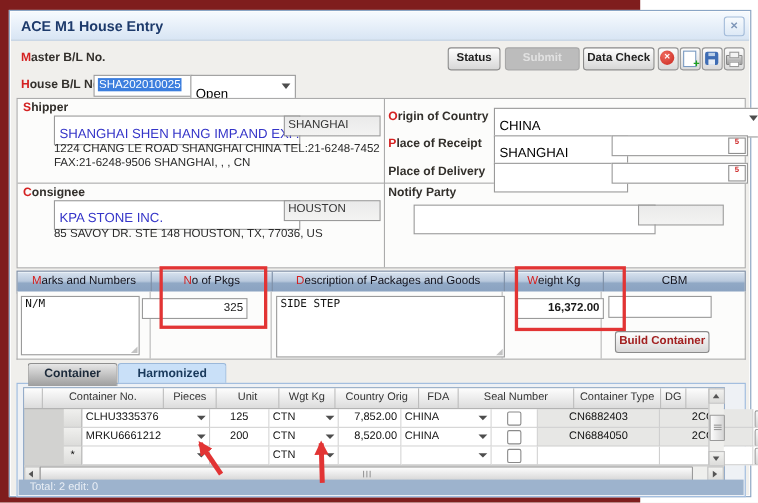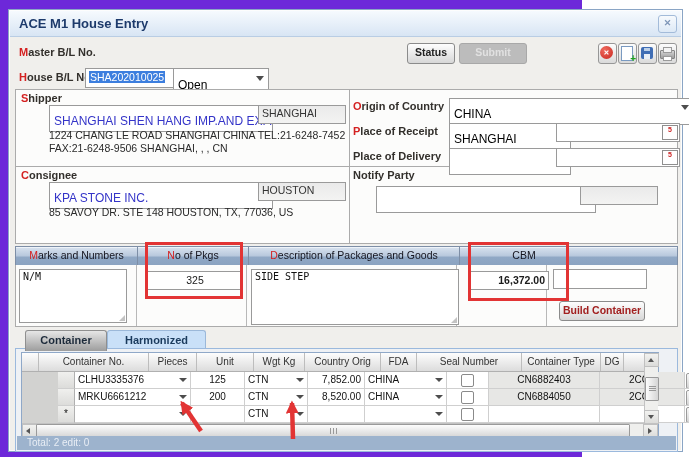--- a/index.html
+++ b/index.html
@@ -1,17 +1,17 @@
 <!DOCTYPE html>
 <html><head>
 <meta charset="utf-8">
 <style>
   html,body{margin:0;padding:0;width:689px;height:457px;overflow:hidden;
     font-family:"Liberation Sans",sans-serif;-webkit-font-smoothing:antialiased;}
-  .frame{position:relative;width:582px;height:457px;background:#6d28d9;}
+  .frame{position:relative;width:582px;height:457px;background:#7f1d1d;}
   .window{position:absolute;left:8px;top:9px;width:673px;height:441px;
     background:#f0efec;border:1px solid #8aa5c5;box-shadow:inset 0 0 0 1px #fdfdfd;}
   
   .titlebar{position:absolute;left:1px;top:1px;right:1px;height:25px;
     background:linear-gradient(#f6fafe,#d8e5f4);border-bottom:1px solid #b9cde4;}
   .title{position:absolute;left:9px;top:5px;font-size:13px;font-weight:bold;color:#1d3a6b;}
   .close-btn{position:absolute;right:4px;top:4px;width:17px;height:16px;
     background:linear-gradient(#f7fafd,#dde9f6);border:1px solid #a3bbd9;border-radius:3px;
     color:#7e96b8;font-size:9px;font-weight:bold;text-align:center;line-height:14px;cursor:pointer;}
   
@@ -126,20 +126,21 @@
 
     <div class="titlebar">
       <span class="title">ACE M1 House Entry</span>
       <span class="close-btn">✕</span>
     </div>
 
     <span class="lbl req" style="left:10px;top:36px;">Master B/L No.</span>
 
     <div class="btn" style="left:398px;top:33px;width:46px;height:19px;">Status</div>
     <div class="btn disabled" style="left:450px;top:33px;width:66px;height:19px;">Submit</div>
+    <div class="btn" style="left:521px;top:33px;width:63px;height:19px;">Data Check</div>
     <div class="iconbtn" style="left:589px;top:33px;">
       <span class="del-circle">✕</span>
     </div>
     <div class="iconbtn" style="left:609px;top:33px;">
       <span class="doc-sheet"></span>
       <span class="doc-plus">+</span>
     </div>
     <div class="iconbtn" style="left:629px;top:33px;">
       <span class="floppy"></span>
     </div>
@@ -214,34 +215,35 @@
     <div class="combo" style="left:367px;top:176px;width:198px;height:17px;">
       <span></span>
       <span class="arrow"></span>
     </div>
     <div class="inputbox readonly" style="left:571px;top:176px;width:70px;height:17px;"></div>
 
     <div class="cargo-header">
       <div class="ch-cell req" style="width:121px;">Marks and Numbers</div>
       <div class="ch-cell req" style="width:110px;">No of Pkgs</div>
       <div class="ch-cell req" style="width:210px;">Description of Packages and Goods</div>
+      <div class="ch-cell req" style="width:90px;">Weight Kg</div>
       <div class="ch-cell" style="width:128px;border-right:none;">CBM</div>
     </div>
 
     <div class="cargo-body">
       <div class="sep" style="left:120px;"></div>
       <div class="sep" style="left:230px;"></div>
       <div class="sep" style="left:440px;"></div>
       <div class="sep" style="left:530px;"></div>
     </div>
     <div class="tarea" style="left:10px;top:259px;width:100px;height:50px;">
       <span>N/M</span>
       <span class="grip"></span>
     </div>
-    <div class="inputbox g-center" style="left:138px;top:261px;width:88px;height:17px;text-align:center;">325</div>
+    <div class="inputbox g-center" style="left:120px;top:261px;width:88px;height:17px;text-align:right;">325</div>
     <div class="tarea" style="left:242px;top:259px;width:200px;height:52px;">
       <span>SIDE STEP</span>
       <span class="grip"></span>
     </div>
     <div class="inputbox" style="left:460px;top:261px;width:72px;height:17px;text-align:right;font-weight:bold;">16,372.00</div>
     <div class="inputbox" style="left:544px;top:259px;width:86px;height:18px;"></div>
     <div class="btn build-btn" style="left:550px;top:291px;width:84px;height:18px;">Build Container</div>
 
     <div class="tab active" style="left:16px;top:320px;width:80px;">Container</div>
     <div class="tab inactive" style="left:98px;top:320px;width:97px;">Harmonized</div>

